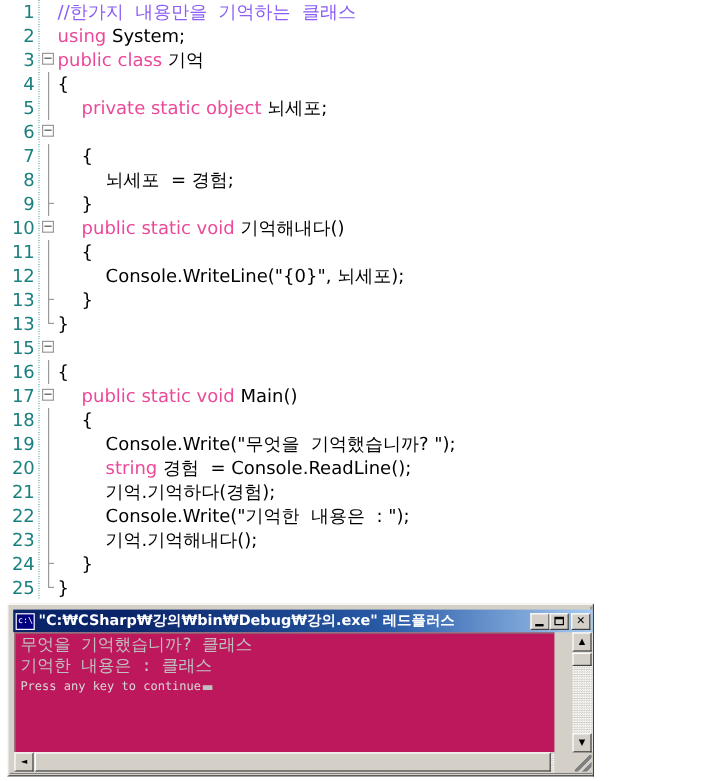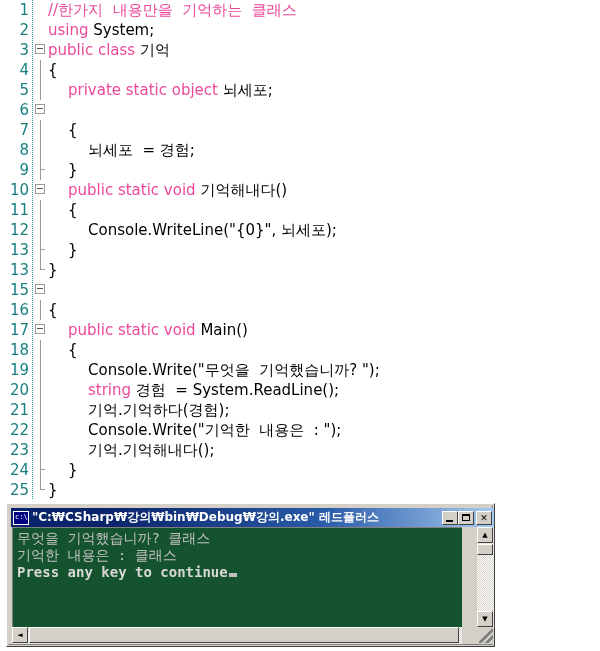--- a/index.html
+++ b/index.html
@@ -114,21 +114,21 @@
     position: absolute;
     left: 48px;
     top: 0;
     height: 20px;
     font-family: "DejaVu Sans", "Liberation Sans", sans-serif;
     font-size: 15px;
     color: #000000;
     white-space: pre;
   }
   .kw { color: #ec4899; }
-  .cm { color: #ec4899; }
+  .cm { color: #8b5cf6; }
   .pl { color: #000000; }
 
   
   #console-window {
     position: absolute;
     left: 6px;
     top: 503px;
     width: 489px;
     height: 144px;
     background: #d4d0c8;
@@ -241,35 +241,35 @@
     height: 117px;
     background: #d4d0c8;
     box-sizing: border-box;
   }
   #console-screen {
     position: absolute;
     left: 1px;
     top: 0px;
     width: 450px;
     height: 100px;
-    background: #14532d;
+    background: #be185d;
     border-top: 1px solid #808080;
     border-left: 1px solid #808080;
     box-sizing: border-box;
     overflow: hidden;
     padding: 2px 0 0 4px;
   }
   .con-line {
     font-family: "DejaVu Sans Mono", "Liberation Mono", monospace;
     font-size: 14px;
     line-height: 17px;
     color: #c0c0c0;
     white-space: pre;
   }
-  .con-line.bright { color: #d8d8d8; font-weight: bold; font-size: 14px; }
+  .con-line.bright { color: #d8d8d8; font-weight: normal; font-size: 10px; }
   .cursor-block {
     display: inline-block;
     width: 8px;
     height: 4px;
     background: #c0c0c0;
     vertical-align: baseline;
     margin-left: 1px;
   }
 
   
@@ -360,21 +360,21 @@
     <div class="code-line"><div class="gutter">10</div><div class="gutter-sep"></div><div class="fold-col"><div class="fold-box"></div></div><div class="code-text" style="left: 68px;"><span class="kw">public static void </span><span class="pl">기억해내다()</span></div></div>
     <div class="code-line"><div class="gutter">11</div><div class="gutter-sep"></div><div class="fold-col"><div class="fold-vline"></div></div><div class="code-text" style="left: 68px;"><span class="pl">{</span></div></div>
     <div class="code-line"><div class="gutter">12</div><div class="gutter-sep"></div><div class="fold-col"><div class="fold-vline"></div></div><div class="code-text" style="left: 88px;"><span class="pl">Console.WriteLine("{0}", 뇌세포);</span></div></div>
     <div class="code-line"><div class="gutter">13</div><div class="gutter-sep"></div><div class="fold-col"><div class="fold-vline"></div><div class="fold-tick"></div></div><div class="code-text" style="left: 68px;"><span class="pl">}</span></div></div>
     <div class="code-line"><div class="gutter">13</div><div class="gutter-sep"></div><div class="fold-col"><div class="fold-end"></div></div><div class="code-text" style="left: 48px;"><span class="pl">}</span></div></div>
     <div class="code-line"><div class="gutter">15</div><div class="gutter-sep"></div><div class="fold-col"><div class="fold-box"></div></div></div>
     <div class="code-line"><div class="gutter">16</div><div class="gutter-sep"></div><div class="fold-col"><div class="fold-vline"></div></div><div class="code-text" style="left: 48px;"><span class="pl">{</span></div></div>
     <div class="code-line"><div class="gutter">17</div><div class="gutter-sep"></div><div class="fold-col"><div class="fold-box"></div></div><div class="code-text" style="left: 68px;"><span class="kw">public static void </span><span class="pl">Main()</span></div></div>
     <div class="code-line"><div class="gutter">18</div><div class="gutter-sep"></div><div class="fold-col"><div class="fold-vline"></div></div><div class="code-text" style="left: 68px;"><span class="pl">{</span></div></div>
     <div class="code-line"><div class="gutter">19</div><div class="gutter-sep"></div><div class="fold-col"><div class="fold-vline"></div></div><div class="code-text" style="left: 88px;"><span class="pl">Console.Write("무엇을  기억했습니까? ");</span></div></div>
-    <div class="code-line"><div class="gutter">20</div><div class="gutter-sep"></div><div class="fold-col"><div class="fold-vline"></div></div><div class="code-text" style="left: 88px;"><span class="kw">string </span><span class="pl">경험  = System.ReadLine();</span></div></div>
+    <div class="code-line"><div class="gutter">20</div><div class="gutter-sep"></div><div class="fold-col"><div class="fold-vline"></div></div><div class="code-text" style="left: 88px;"><span class="kw">string </span><span class="pl">경험  = Console.ReadLine();</span></div></div>
     <div class="code-line"><div class="gutter">21</div><div class="gutter-sep"></div><div class="fold-col"><div class="fold-vline"></div></div><div class="code-text" style="left: 88px;"><span class="pl">기억.기억하다(경험);</span></div></div>
     <div class="code-line"><div class="gutter">22</div><div class="gutter-sep"></div><div class="fold-col"><div class="fold-vline"></div></div><div class="code-text" style="left: 88px;"><span class="pl">Console.Write("기억한  내용은  : ");</span></div></div>
     <div class="code-line"><div class="gutter">23</div><div class="gutter-sep"></div><div class="fold-col"><div class="fold-vline"></div></div><div class="code-text" style="left: 88px;"><span class="pl">기억.기억해내다();</span></div></div>
     <div class="code-line"><div class="gutter">24</div><div class="gutter-sep"></div><div class="fold-col"><div class="fold-vline"></div><div class="fold-tick"></div></div><div class="code-text" style="left: 68px;"><span class="pl">}</span></div></div>
     <div class="code-line"><div class="gutter">25</div><div class="gutter-sep"></div><div class="fold-col"><div class="fold-end"></div></div><div class="code-text" style="left: 48px;"><span class="pl">}</span></div></div>
   </div>
 
 <div id="console-window">
   <div id="console-inner-frame">
 

